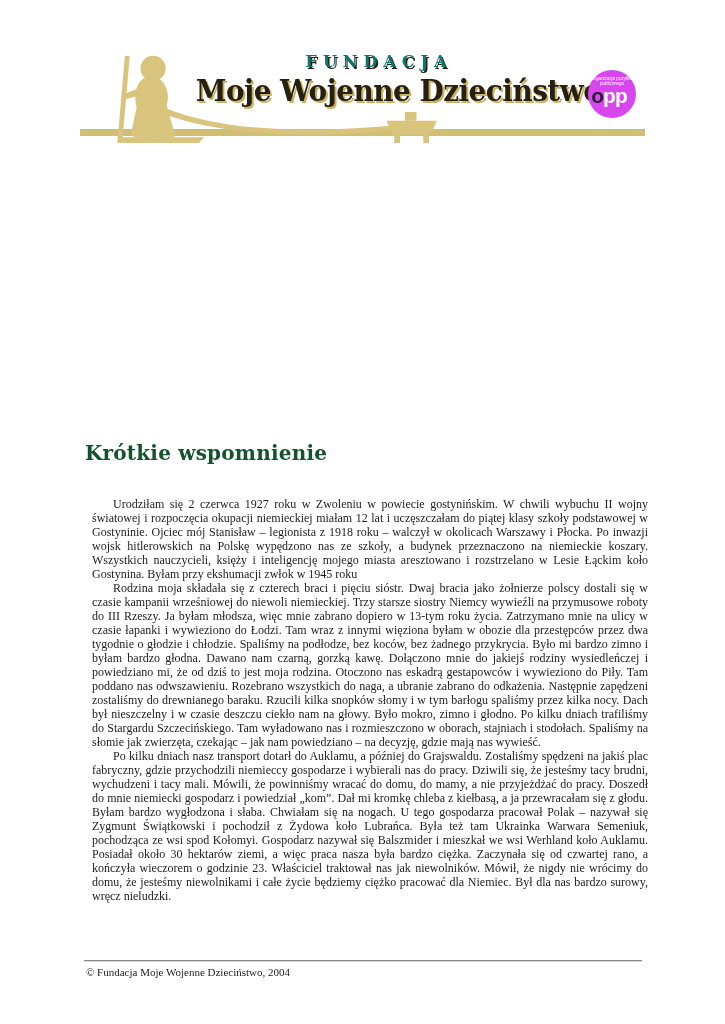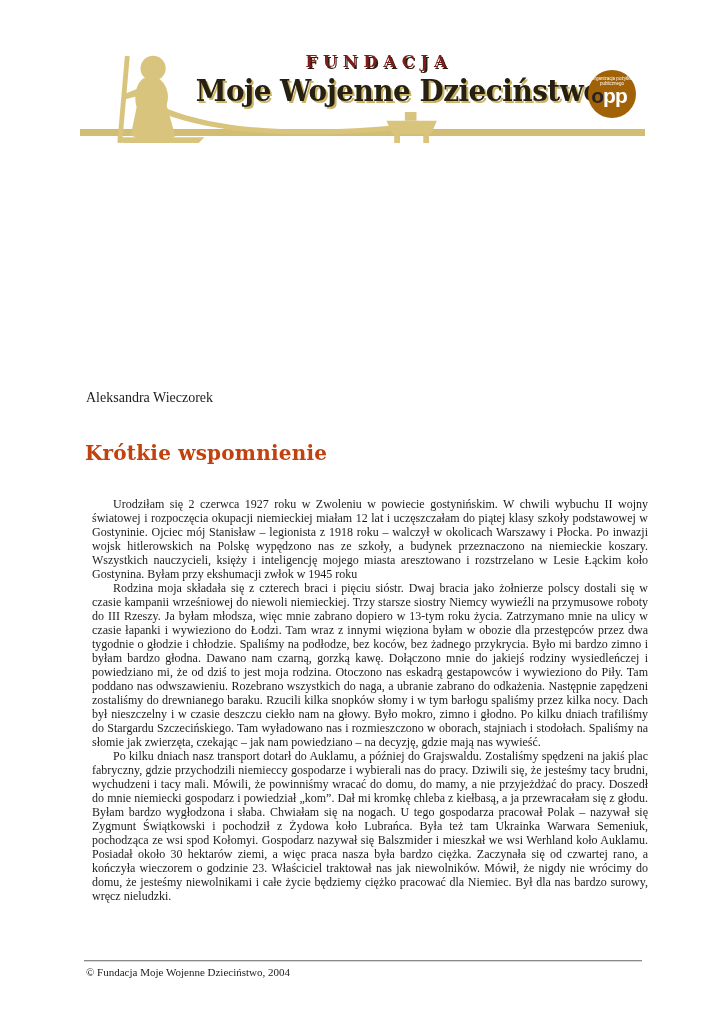--- a/index.html
+++ b/index.html
@@ -15,21 +15,21 @@
 
   
   .header{position:absolute;left:80px;top:48px;width:565px;height:90px;}
   .logo-silhouette{position:absolute;left:12px;top:4px;width:372px;height:92px;z-index:2;}
   .header-titles{position:absolute;left:108px;top:4px;width:382px;text-align:center;z-index:1;}
   .fundacja{
     font-family:"DejaVu Serif", serif;
     font-weight:bold;
     font-size:16px;
     letter-spacing:6px;
-    color:#7f1d1d;
+    color:#0f766e;
     text-shadow:1.5px 1.5px 0 #262012;
   }
   .foundation-name{
     margin-top:3px;
     font-family:"DejaVu Serif", serif;
     font-weight:bold;
     font-size:29px;
     letter-spacing:-0.5px;
     color:#262012;
     text-shadow:2px 2px 0 #c9b261;
@@ -37,21 +37,21 @@
     transform-origin:center;
     white-space:nowrap;
   }
   .gold-band{
     position:absolute;left:0;top:81px;width:565px;height:6px;
     background:#d2bd72;border-top:1px solid #b9b9b9;z-index:1;
   }
   .opp-badge{
     position:absolute;left:508px;top:22px;width:48px;height:48px;
     border-radius:50%;
-    background:#a16207;
+    background:#d946ef;
     z-index:3;
     text-align:center;
     font-family:"Liberation Sans", sans-serif;
   }
   .opp-top{
     padding-top:7px;
     font-size:4.5px;line-height:4.5px;
     color:#ffffff;
     white-space:normal;
     width:40px;margin:0 auto;
@@ -67,21 +67,21 @@
   .author{
     position:absolute;left:86px;top:390px;width:556px;
     font-size:14px;
   }
   .doc-title{
     position:absolute;left:85px;top:428px;width:556px;
     font-family:"DejaVu Serif", serif;
     font-weight:bold;
     font-size:20px;
     letter-spacing:0.2px;
-    color:#c2410c;
+    color:#14532d;
   }
   .body-text{
     position:absolute;left:92px;top:497px;width:556px;
     font-size:12px;line-height:14px;
     text-align:justify;
   }
   .body-text p{margin:0;text-indent:21px;}
 
   
   .footer-rule{
@@ -128,21 +128,20 @@
     </div>
 
     <div class="opp-badge">
       <div class="opp-top">organizacja pożytku publicznego</div>
       <div class="opp-main"><span class="opp-o">o</span><span>pp</span></div>
     </div>
 
     <div class="gold-band"></div>
   </div>
 
-  <div class="author">Aleksandra Wieczorek</div>
 
   <h1 class="doc-title">Krótkie wspomnienie</h1>
 
   <div class="body-text">
     <p>Urodziłam się 2 czerwca 1927 roku w Zwoleniu w powiecie gostynińskim. W chwili wybuchu II wojny światowej i rozpoczęcia okupacji niemieckiej miałam 12 lat i uczęszczałam do piątej klasy szkoły podstawowej w Gostyninie. Ojciec mój Stanisław – legionista z 1918 roku – walczył w okolicach Warszawy i Płocka. Po inwazji wojsk hitlerowskich na Polskę wypędzono nas ze szkoły, a budynek przeznaczono na niemieckie koszary. Wszystkich nauczycieli, księży i inteligencję mojego miasta aresztowano i rozstrzelano w Lesie Łąckim koło Gostynina. Byłam przy ekshumacji zwłok w 1945 roku</p>
     <p>Rodzina moja składała się z czterech braci i pięciu sióstr. Dwaj bracia jako żołnierze polscy dostali się w czasie kampanii wrześniowej do niewoli niemieckiej. Trzy starsze siostry Niemcy wywieźli na przymusowe roboty do III Rzeszy. Ja byłam młodsza, więc mnie zabrano dopiero w 13-tym roku życia. Zatrzymano mnie na ulicy w czasie łapanki i wywieziono do Łodzi. Tam wraz z innymi więziona byłam w obozie dla przestępców przez dwa tygodnie o głodzie i chłodzie. Spaliśmy na podłodze, bez koców, bez żadnego przykrycia. Było mi bardzo zimno i byłam bardzo głodna. Dawano nam czarną, gorzką kawę. Dołączono mnie do jakiejś rodziny wysiedleńczej i powiedziano mi, że od dziś to jest moja rodzina. Otoczono nas eskadrą gestapowców i wywieziono do Piły. Tam poddano nas odwszawieniu. Rozebrano wszystkich do naga, a ubranie zabrano do odkażenia. Następnie zapędzeni zostaliśmy do drewnianego baraku. Rzucili kilka snopków słomy i w tym barłogu spaliśmy przez kilka nocy. Dach był nieszczelny i w czasie deszczu ciekło nam na głowy. Było mokro, zimno i głodno. Po kilku dniach trafiliśmy do Stargardu Szczecińskiego. Tam wyładowano nas i rozmieszczono w oborach, stajniach i stodołach. Spaliśmy na słomie jak zwierzęta, czekając – jak nam powiedziano – na decyzję, gdzie mają nas wywieść.</p>
     <p>Po kilku dniach nasz transport dotarł do Auklamu, a później do Grajswaldu. Zostaliśmy spędzeni na jakiś plac fabryczny, gdzie przychodzili niemieccy gospodarze i wybierali nas do pracy. Dziwili się, że jesteśmy tacy brudni, wychudzeni i tacy mali. Mówili, że powinniśmy wracać do domu, do mamy, a nie przyjeżdżać do pracy. Doszedł do mnie niemiecki gospodarz i powiedział „kom”. Dał mi kromkę chleba z kiełbasą, a ja przewracałam się z głodu. Byłam bardzo wygłodzona i słaba. Chwiałam się na nogach. U tego gospodarza pracował Polak – nazywał się Zygmunt Świątkowski i pochodził z Żydowa koło Lubrańca. Była też tam Ukrainka Warwara Semeniuk, pochodząca ze wsi spod Kołomyi. Gospodarz nazywał się Balszmider i mieszkał we wsi Werhland koło Auklamu. Posiadał około 30 hektarów ziemi, a więc praca nasza była bardzo ciężka. Zaczynała się od czwartej rano, a kończyła wieczorem o godzinie 23. Właściciel traktował nas jak niewolników. Mówił, że nigdy nie wrócimy do domu, że jesteśmy niewolnikami i całe życie będziemy ciężko pracować dla Niemiec. Był dla nas bardzo surowy, wręcz nieludzki.</p>
   </div>
 
   <div class="footer-rule"></div>

